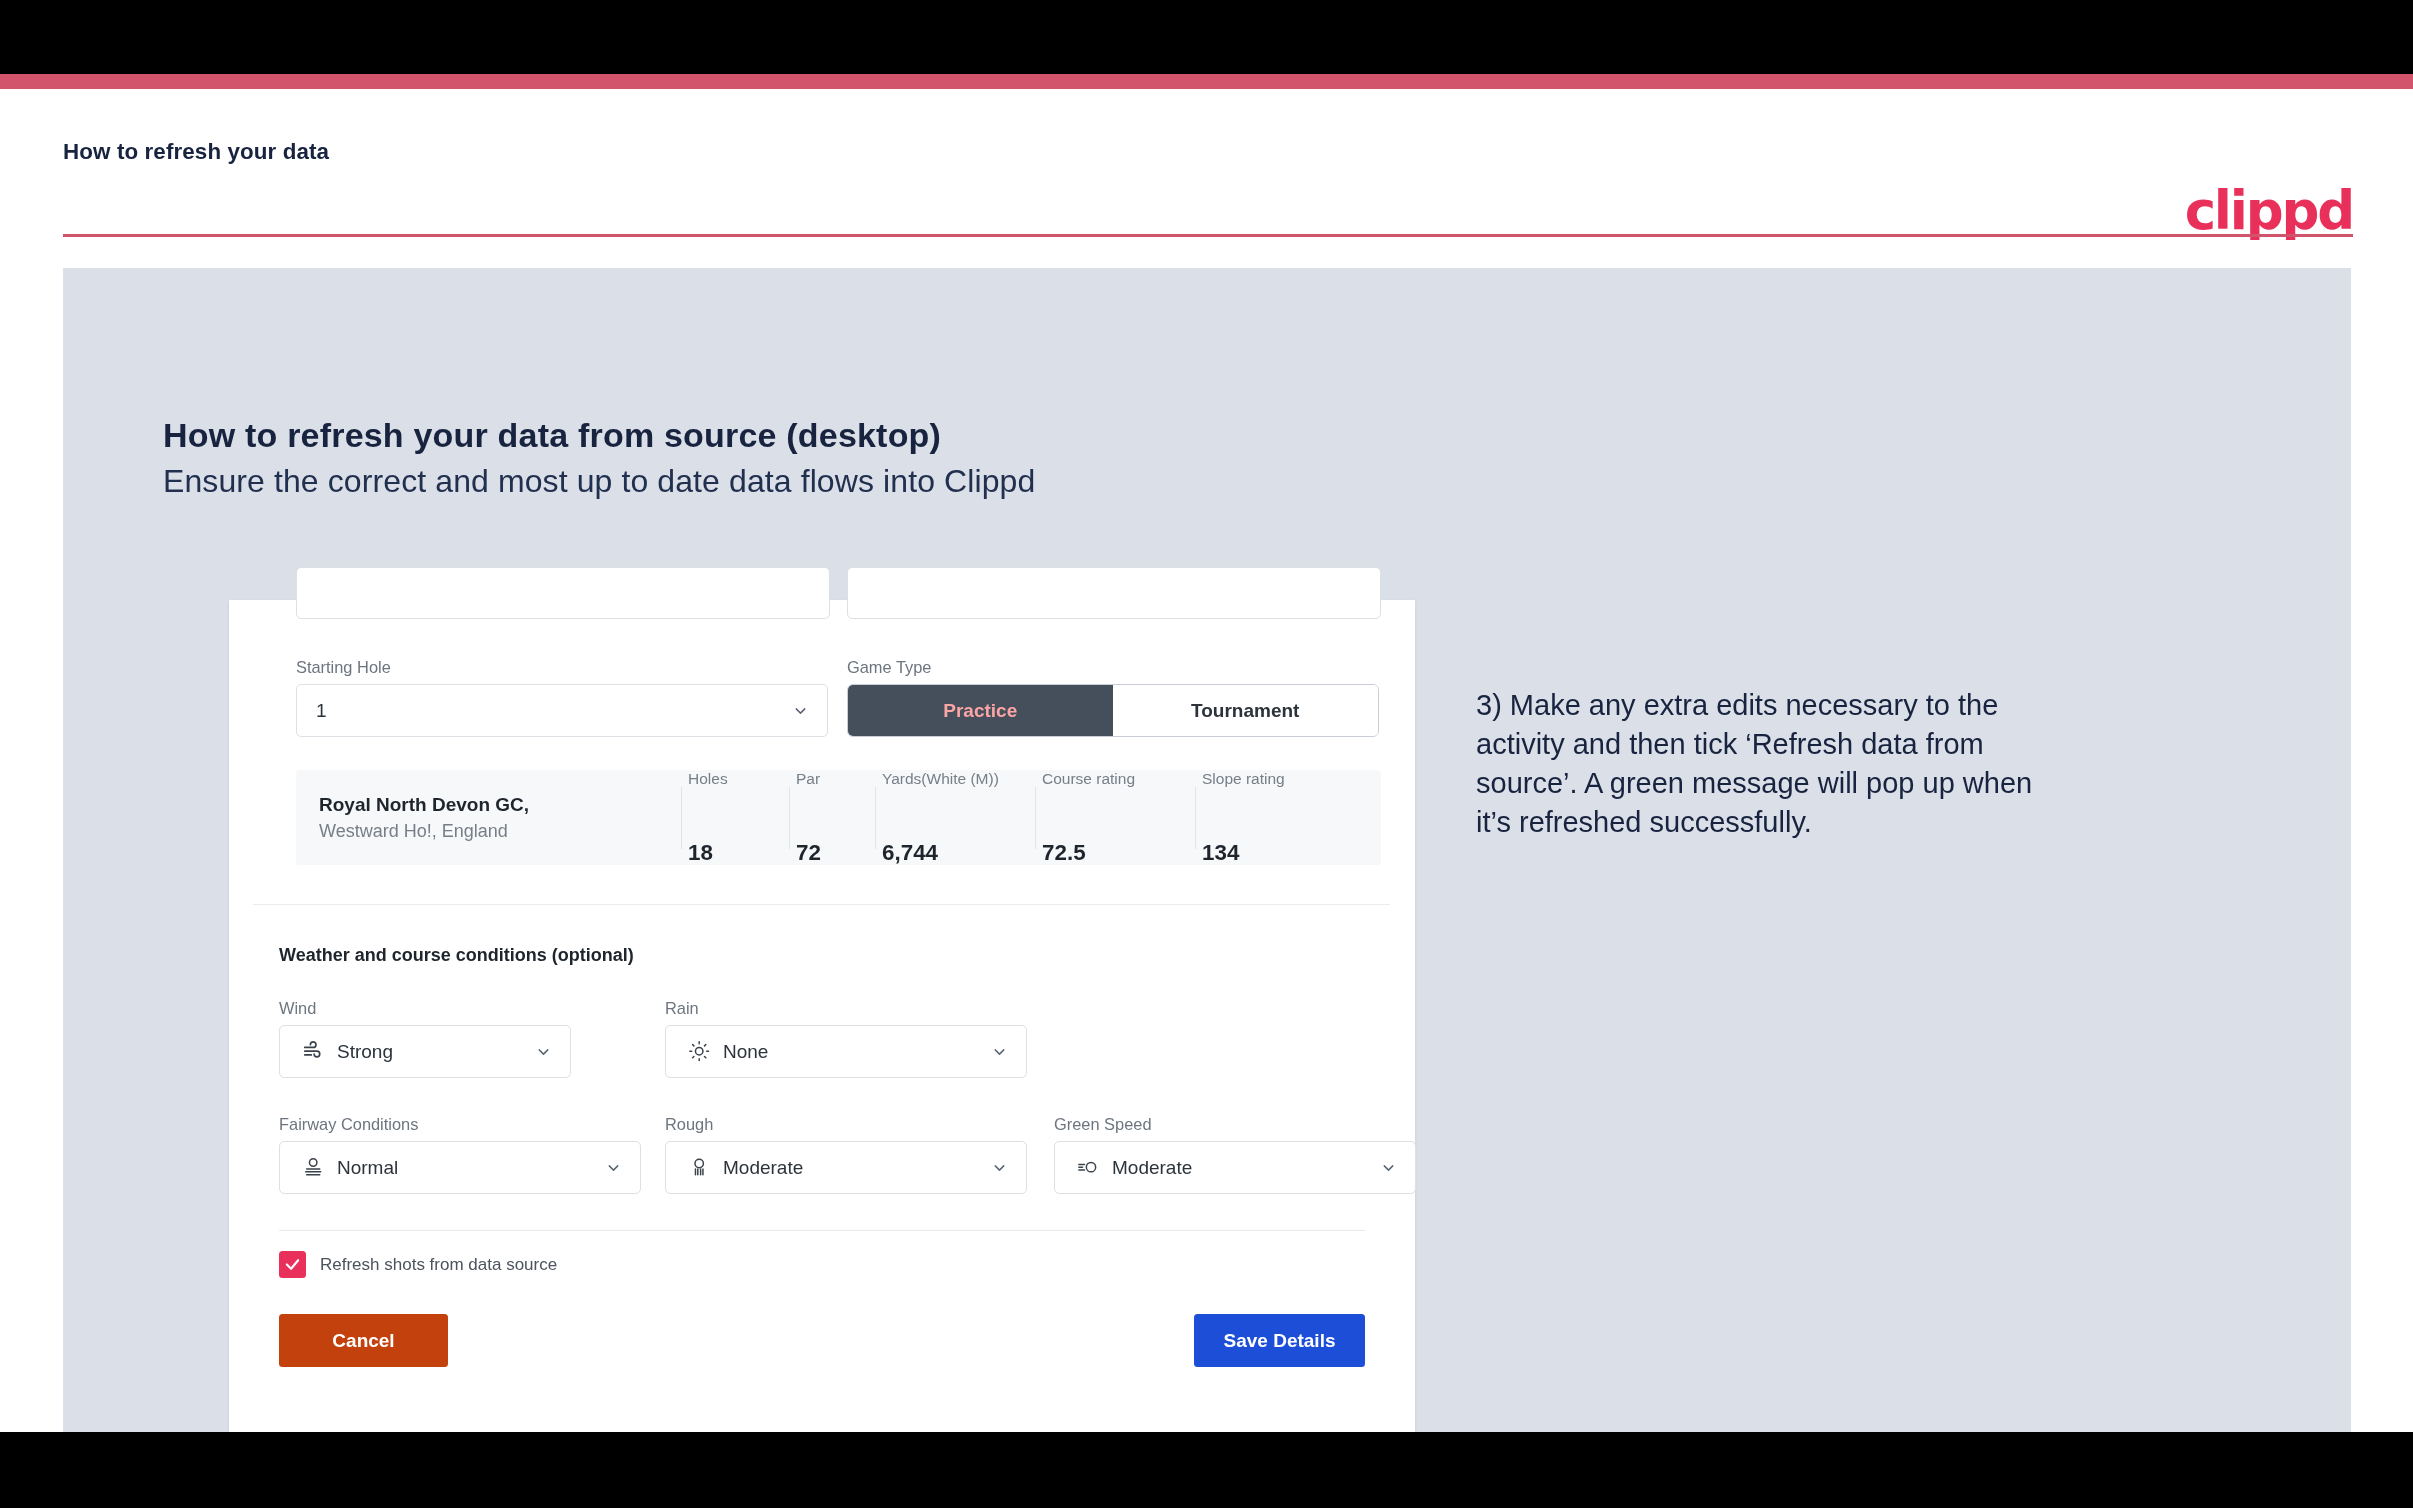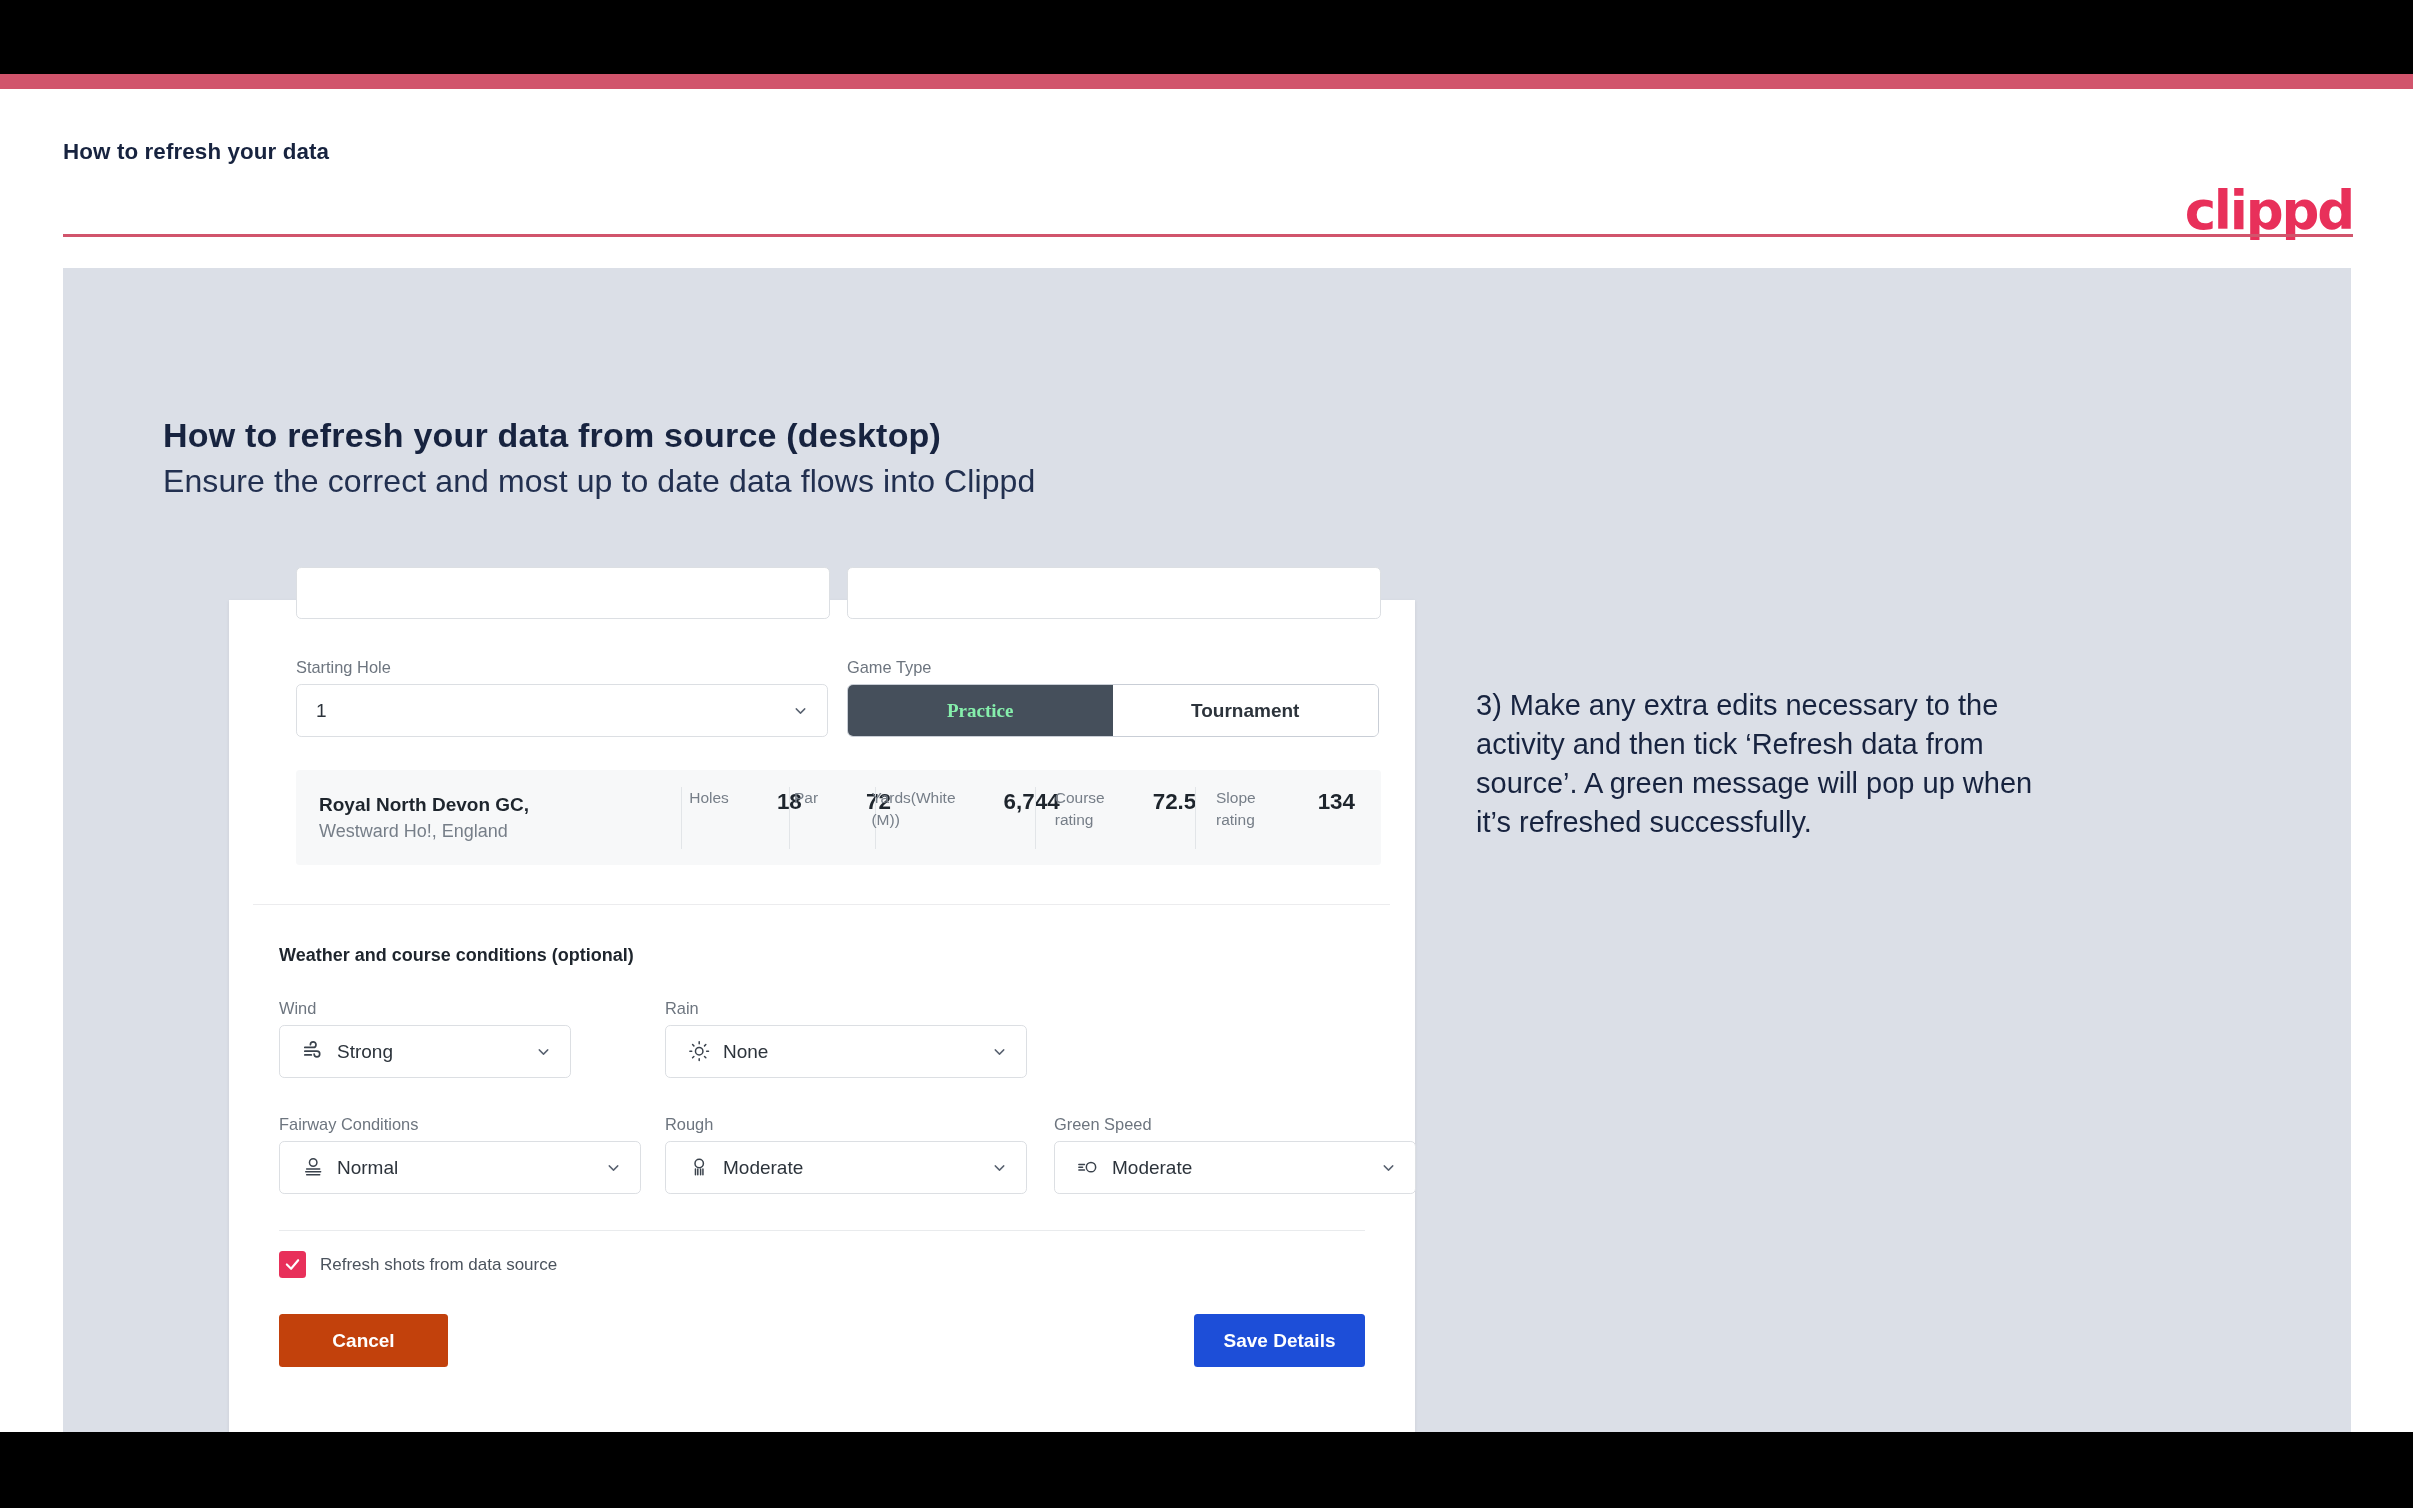--- a/index.html
+++ b/index.html
@@ -198,22 +198,21 @@
   .toggle-opt {
     display: flex;
     align-items: center;
     justify-content: center;
     font-size: 19px;
     font-weight: bold;
     box-sizing: border-box;
   }
   .toggle-opt.active {
     background: #454f5b;
-    color: #86efac;
-    font-family: Liberation Serif, serif;
+    color: #fca5a5;
   }
   .toggle-opt.inactive {
     background: #ffffff;
     color: #2c333b;
   }
 
   
   .course-card {
     position: absolute;
     left: 43px; top: 151px;
@@ -236,24 +235,24 @@
   .course-loc {
     font-size: 18px;
     color: #767e88;
     line-height: 26px;
   }
   .stat {
     width: 108px;
     border-left: 0.9px solid #e2e5e8;
     height: 62px;
     display: flex;
-    flex-direction: row;
+    flex-direction: column;
     justify-content: center;
     align-items: flex-start;
-    padding-left: 20px;
+    padding-left: 6px;
     box-sizing: border-box;
     gap: 48px;
   }
   .stat.wide { width: 160px; }
   .stat-label {
     font-size: 15.5px;
     color: #767e88;
     line-height: 22.4px;
   }
   .stat-value {

